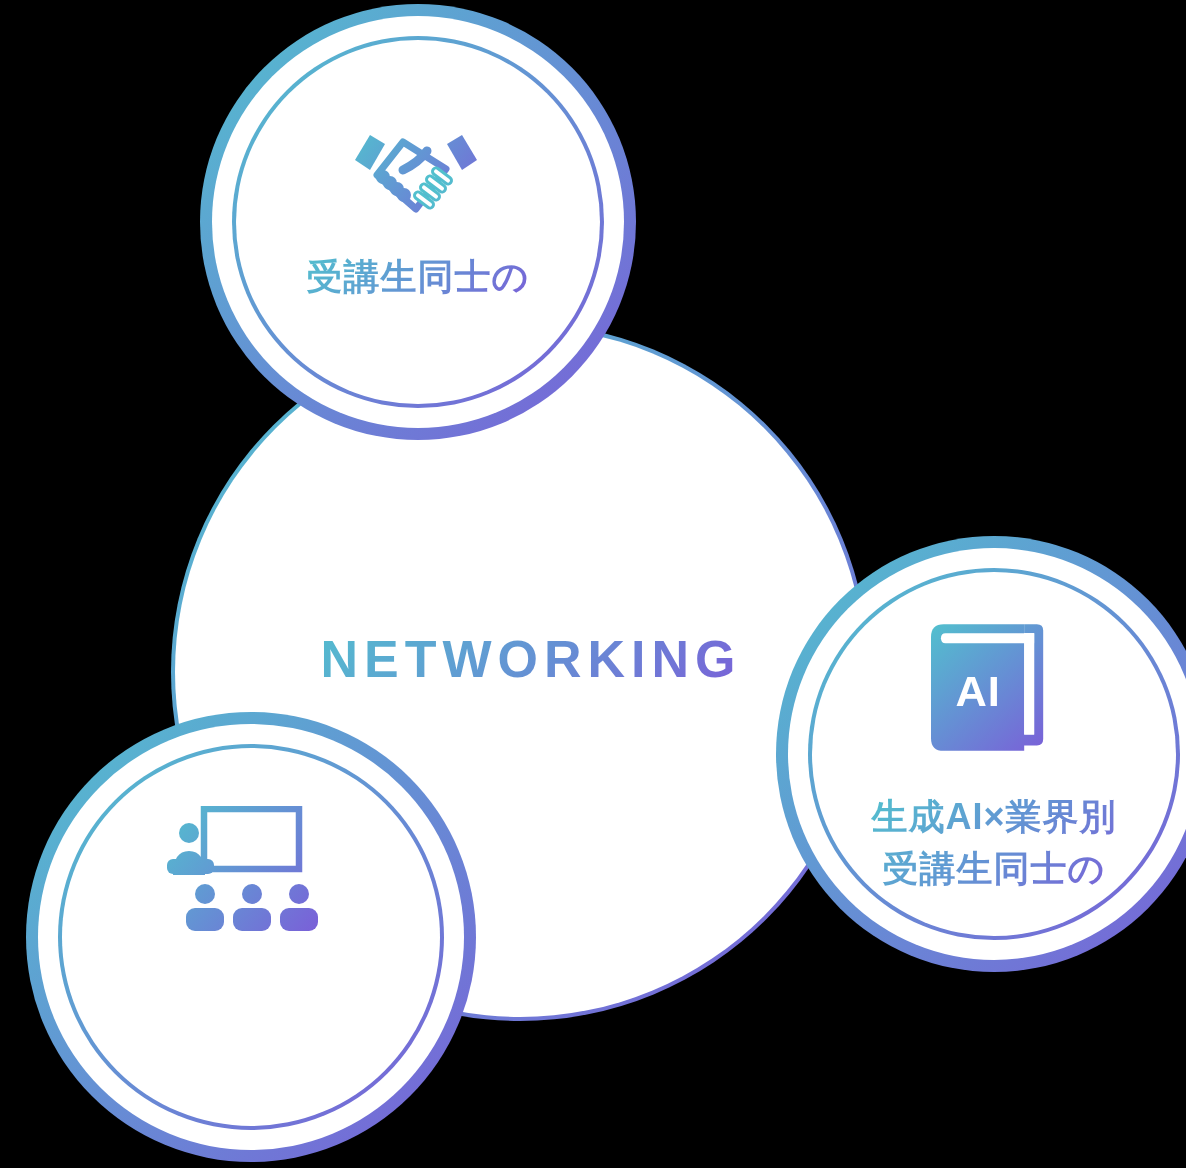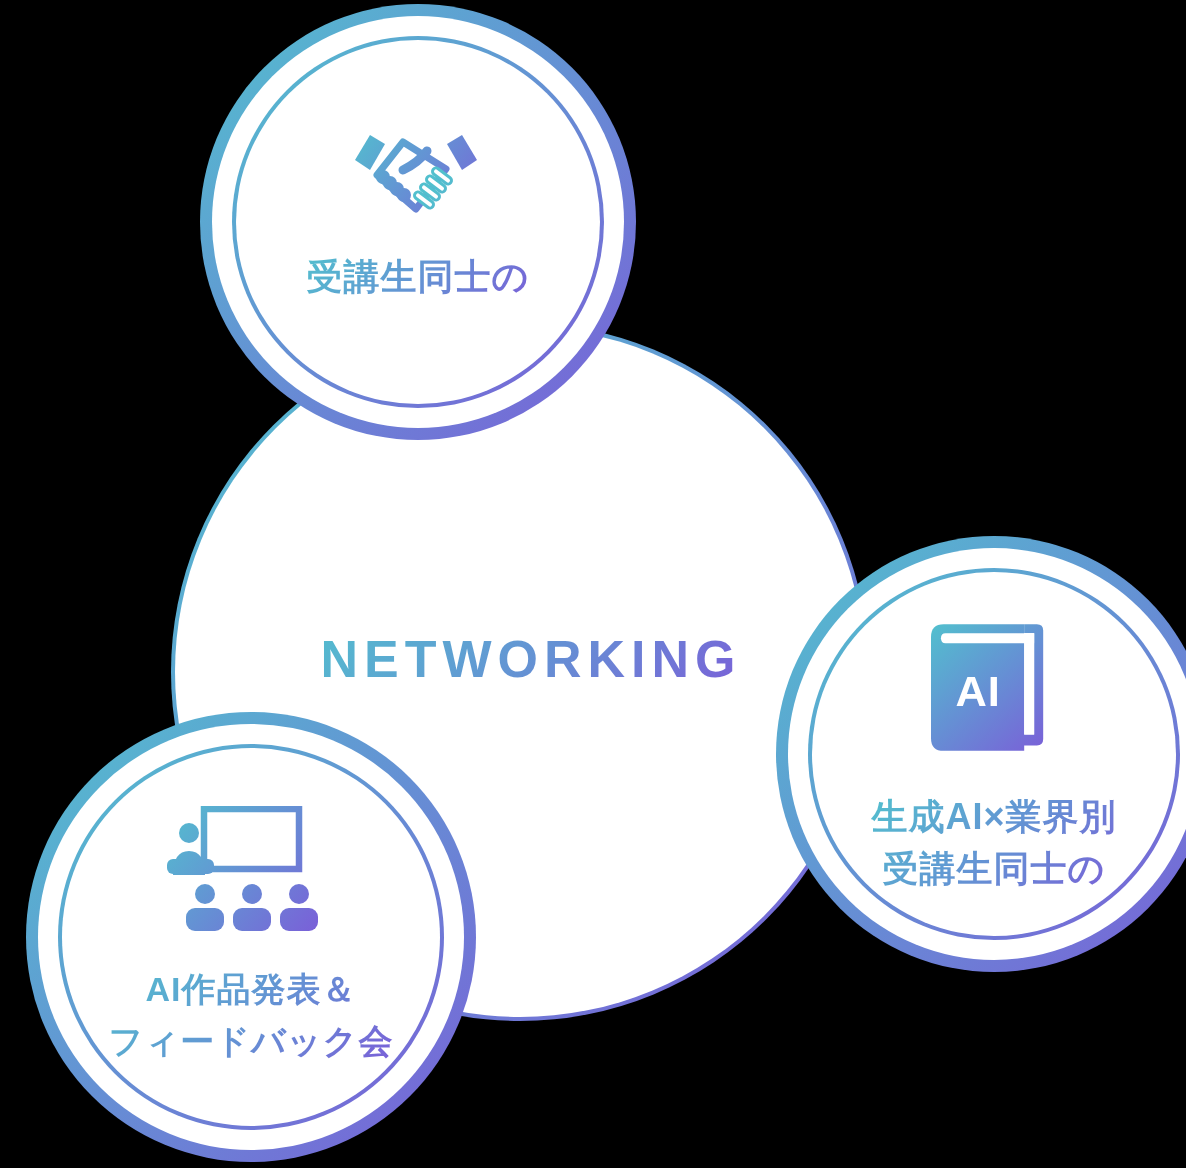--- a/index.html
+++ b/index.html
@@ -207,23 +207,19 @@
             <g fill="url(#gP)">
               <circle cx="38" cy="88" r="10"></circle>
               <rect x="19" y="102" width="38" height="23" rx="9"></rect>
               <circle cx="85" cy="88" r="10"></circle>
               <rect x="66" y="102" width="38" height="23" rx="9"></rect>
               <circle cx="132" cy="88" r="10"></circle>
               <rect x="113" y="102" width="38" height="23" rx="9"></rect>
             </g>
           </svg>
 
-          <div class="sat-label grad-text">
-            <span>AI作品発表＆</span>
-            <span>フィードバック会</span>
-          </div>
 
         </div>
       </div>
     </div>
   </div>
 
 </div>
 
 </body></html>

